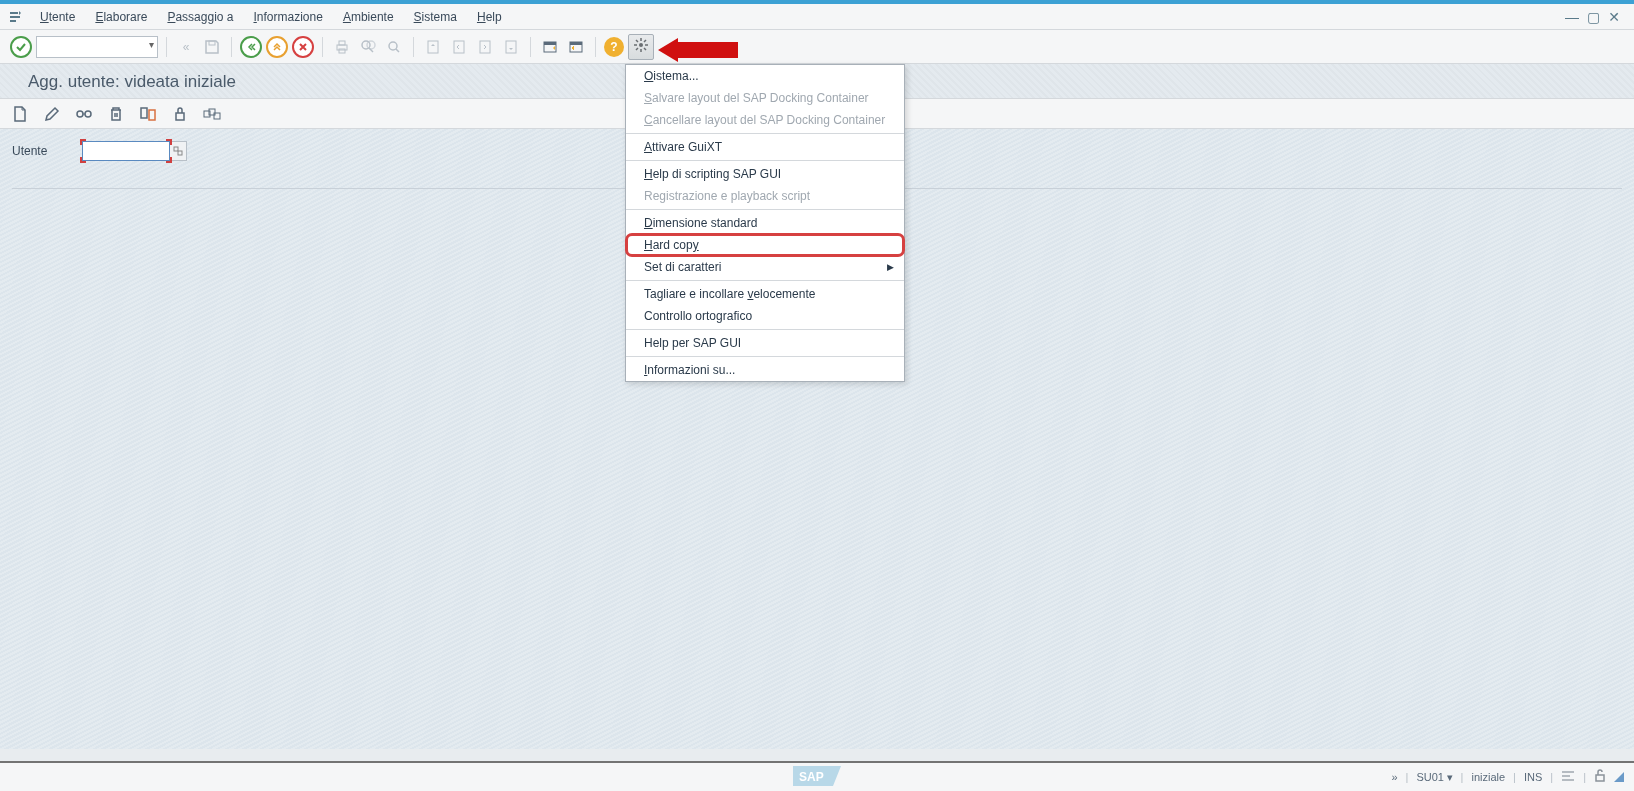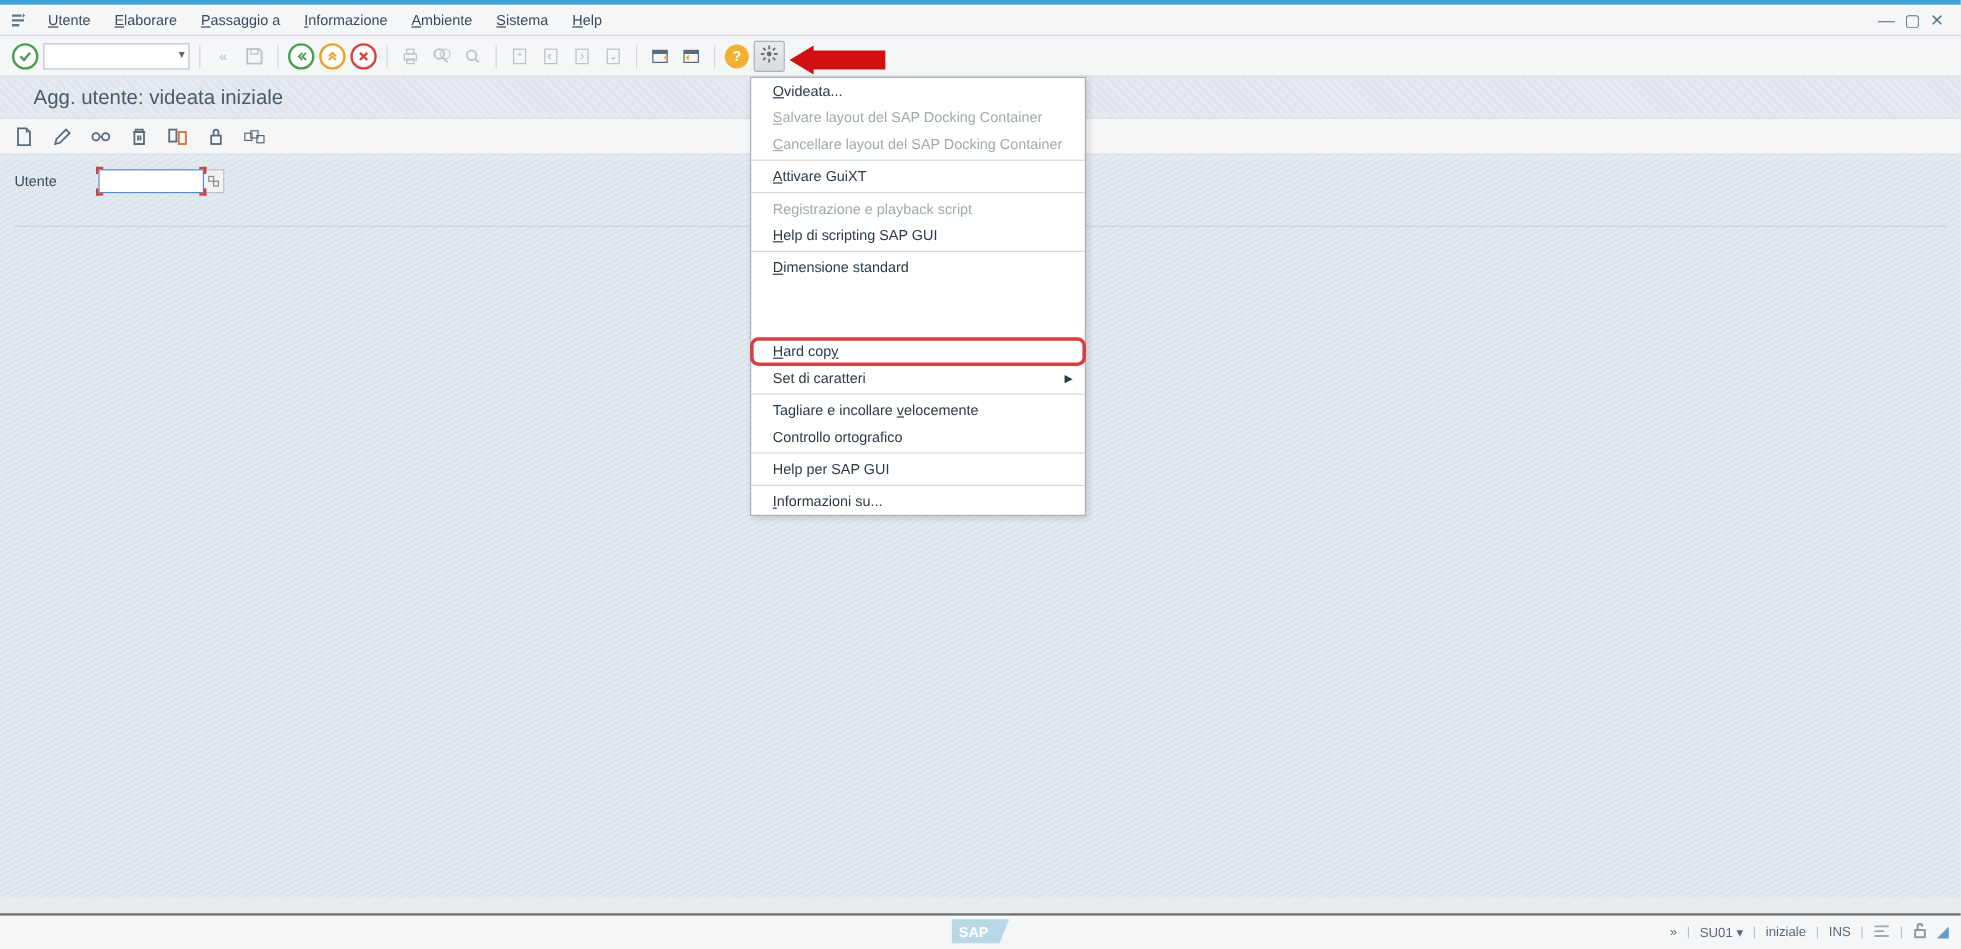--- a/index.html
+++ b/index.html
@@ -49,21 +49,21 @@
   .uc-br { position:absolute; bottom:-2px; right:-2px; width:6px; height:6px; border-bottom: 2px solid #d04040; border-right: 2px solid #d04040;}
   .f4-btn { width: 18px; height: 20px; border: 1px solid #b8c0c8; background: #f0f2f4; margin-left: -1px; display: inline-flex; align-items:center; justify-content:center; font-size:10px; color:#666;}
   .alias-input { width: 274px; height: 20px; border: 1px solid #b8c0c8; background: #fff; padding: 0 4px; }
   .spacer-row { height: 18px; border-bottom: 1px solid #c8d0d8; margin-bottom: 8px; width: 100%;}
   
   .dropdown-menu { position: absolute; left: 625px; top: 64px; width: 280px; background: #fff; border: 1px solid #a8b0b8; box-shadow: 2px 2px 6px rgba(0,0,0,0.15); z-index: 100;}
   .dm-item { padding: 4px 18px; color: #2a3a4a; cursor: default; position: relative;}
   .dm-item.disabled { color: #a0a8b0; }
   .dm-sep { height: 1px; background: #d4d8dc; margin: 2px 0; }
   .dm-item.has-sub::after { content: '▶'; position: absolute; right: 10px; font-size: 9px; color: #2a3a4a; top: 6px;}
-  .dm-item.highlighted { outline: 3px solid #d64040; outline-offset: -2px; border-radius: 6px; margin-top: 48px; }
+  .dm-item.highlighted { outline: 3px solid #d64040; outline-offset: -2px; border-radius: 6px; }
   .dm-item .ul { text-decoration: underline; }
   
   .statusbar { position: absolute; bottom: 0; left: 0; right: 0; height: 30px; background: #f5f6f7; border-top: 2px solid #737373; display: flex; align-items: center; padding: 0 10px;}
   .sap-logo { position: absolute; left: 50%; transform: translateX(-50%); }
   .status-right { margin-left: auto; display: flex; align-items: center; gap: 8px; color: #5a6a7a; font-size: 11px;}
   .status-sep { color: #b8c0c8; }
   .status-triangle { width: 0; height: 0; border-left: 10px solid transparent; border-bottom: 10px solid #6a9ac8; }
 </style>
 </head>
 <body>
@@ -259,28 +259,28 @@
       <svg width="10" height="10" viewBox="0 0 10 10">
           <rect x="1" y="1" width="4" height="4" fill="none" stroke="#888"></rect>
           <rect x="5" y="5" width="4" height="4" fill="none" stroke="#888"></rect>
         </svg>
     </span>
   </div>
   <div class="spacer-row"></div>
 </div>
 
 <div class="dropdown-menu">
-  <div class="dm-item"><span class="ul">O</span><span>videata...</span></div>
+  <div class="dm-item"><span class="ul">O</span><span>istema...</span></div>
   <div class="dm-item disabled"><span class="ul">S</span>alvare layout del SAP Docking Container</div>
   <div class="dm-item disabled"><span class="ul">C</span>ancellare layout del SAP Docking Container</div>
   <div class="dm-sep"></div>
   <div class="dm-item"><span class="ul">A</span>ttivare GuiXT</div>
   <div class="dm-sep"></div>
+  <div class="dm-item"><span class="ul">H</span>elp di scripting SAP GUI</div>
   <div class="dm-item disabled">Registrazione e playback script</div>
-  <div class="dm-item"><span class="ul">H</span>elp di scripting SAP GUI</div>
   <div class="dm-sep"></div>
   <div class="dm-item"><span class="ul">D</span>imensione standard</div>
   <div class="dm-item highlighted"><span class="ul">H</span>ard cop<span class="ul">y</span></div>
   <div class="dm-item has-sub">Set di caratteri</div>
   <div class="dm-sep"></div>
   <div class="dm-item">Tagliare e incollare <span class="ul">v</span>elocemente</div>
   <div class="dm-item">Controllo ortografico</div>
   <div class="dm-sep"></div>
   <div class="dm-item">Help per SAP GUI</div>
   <div class="dm-sep"></div>

